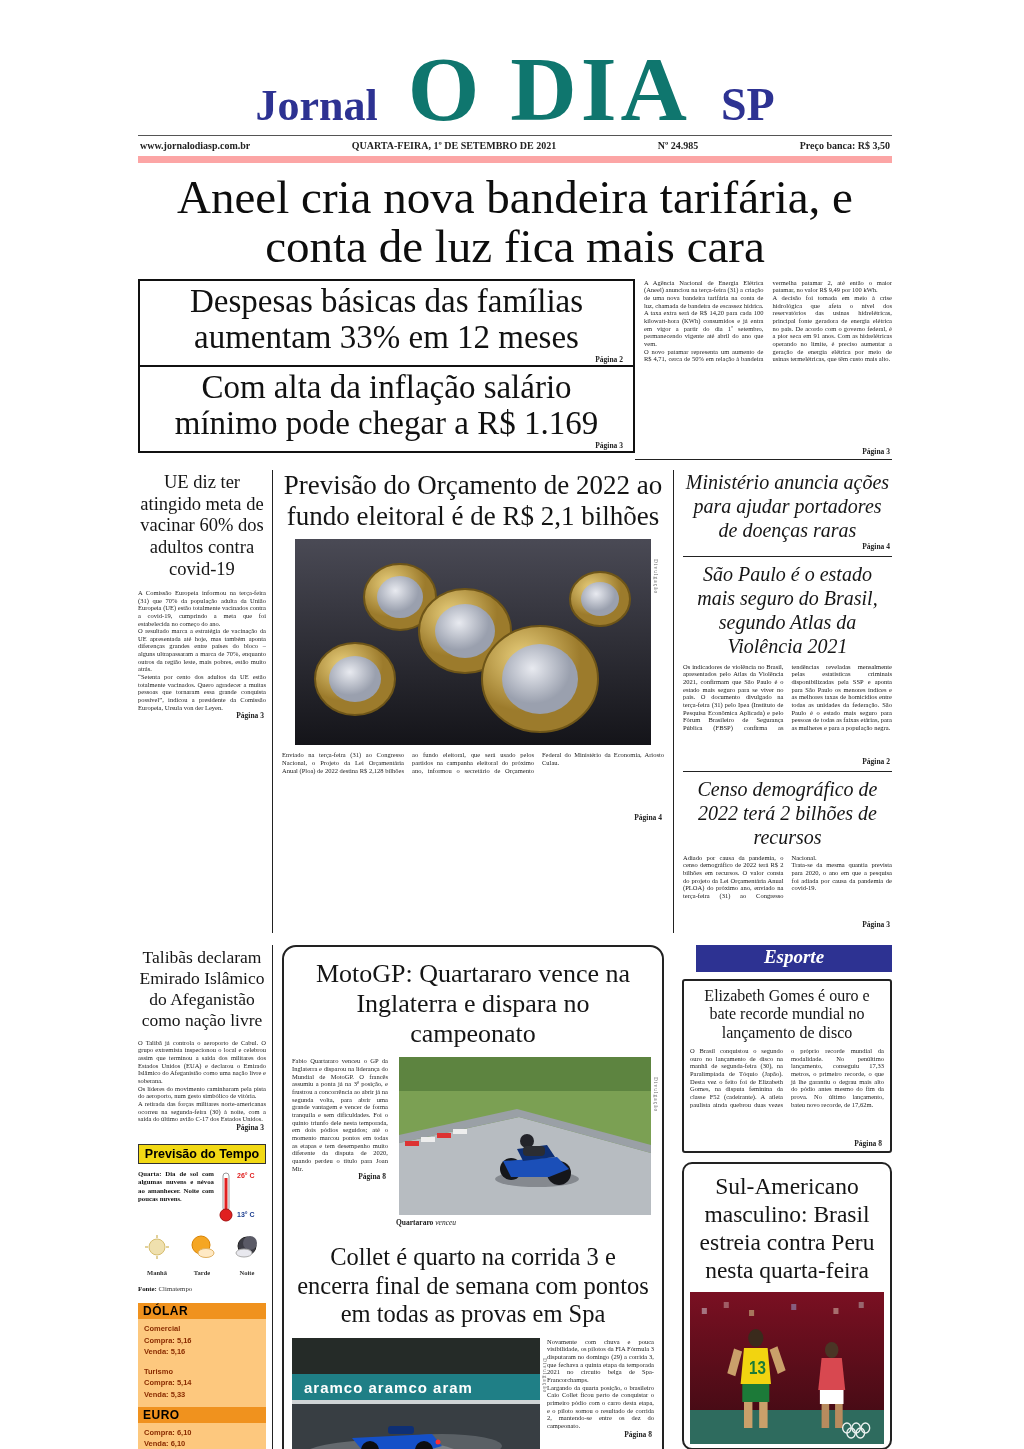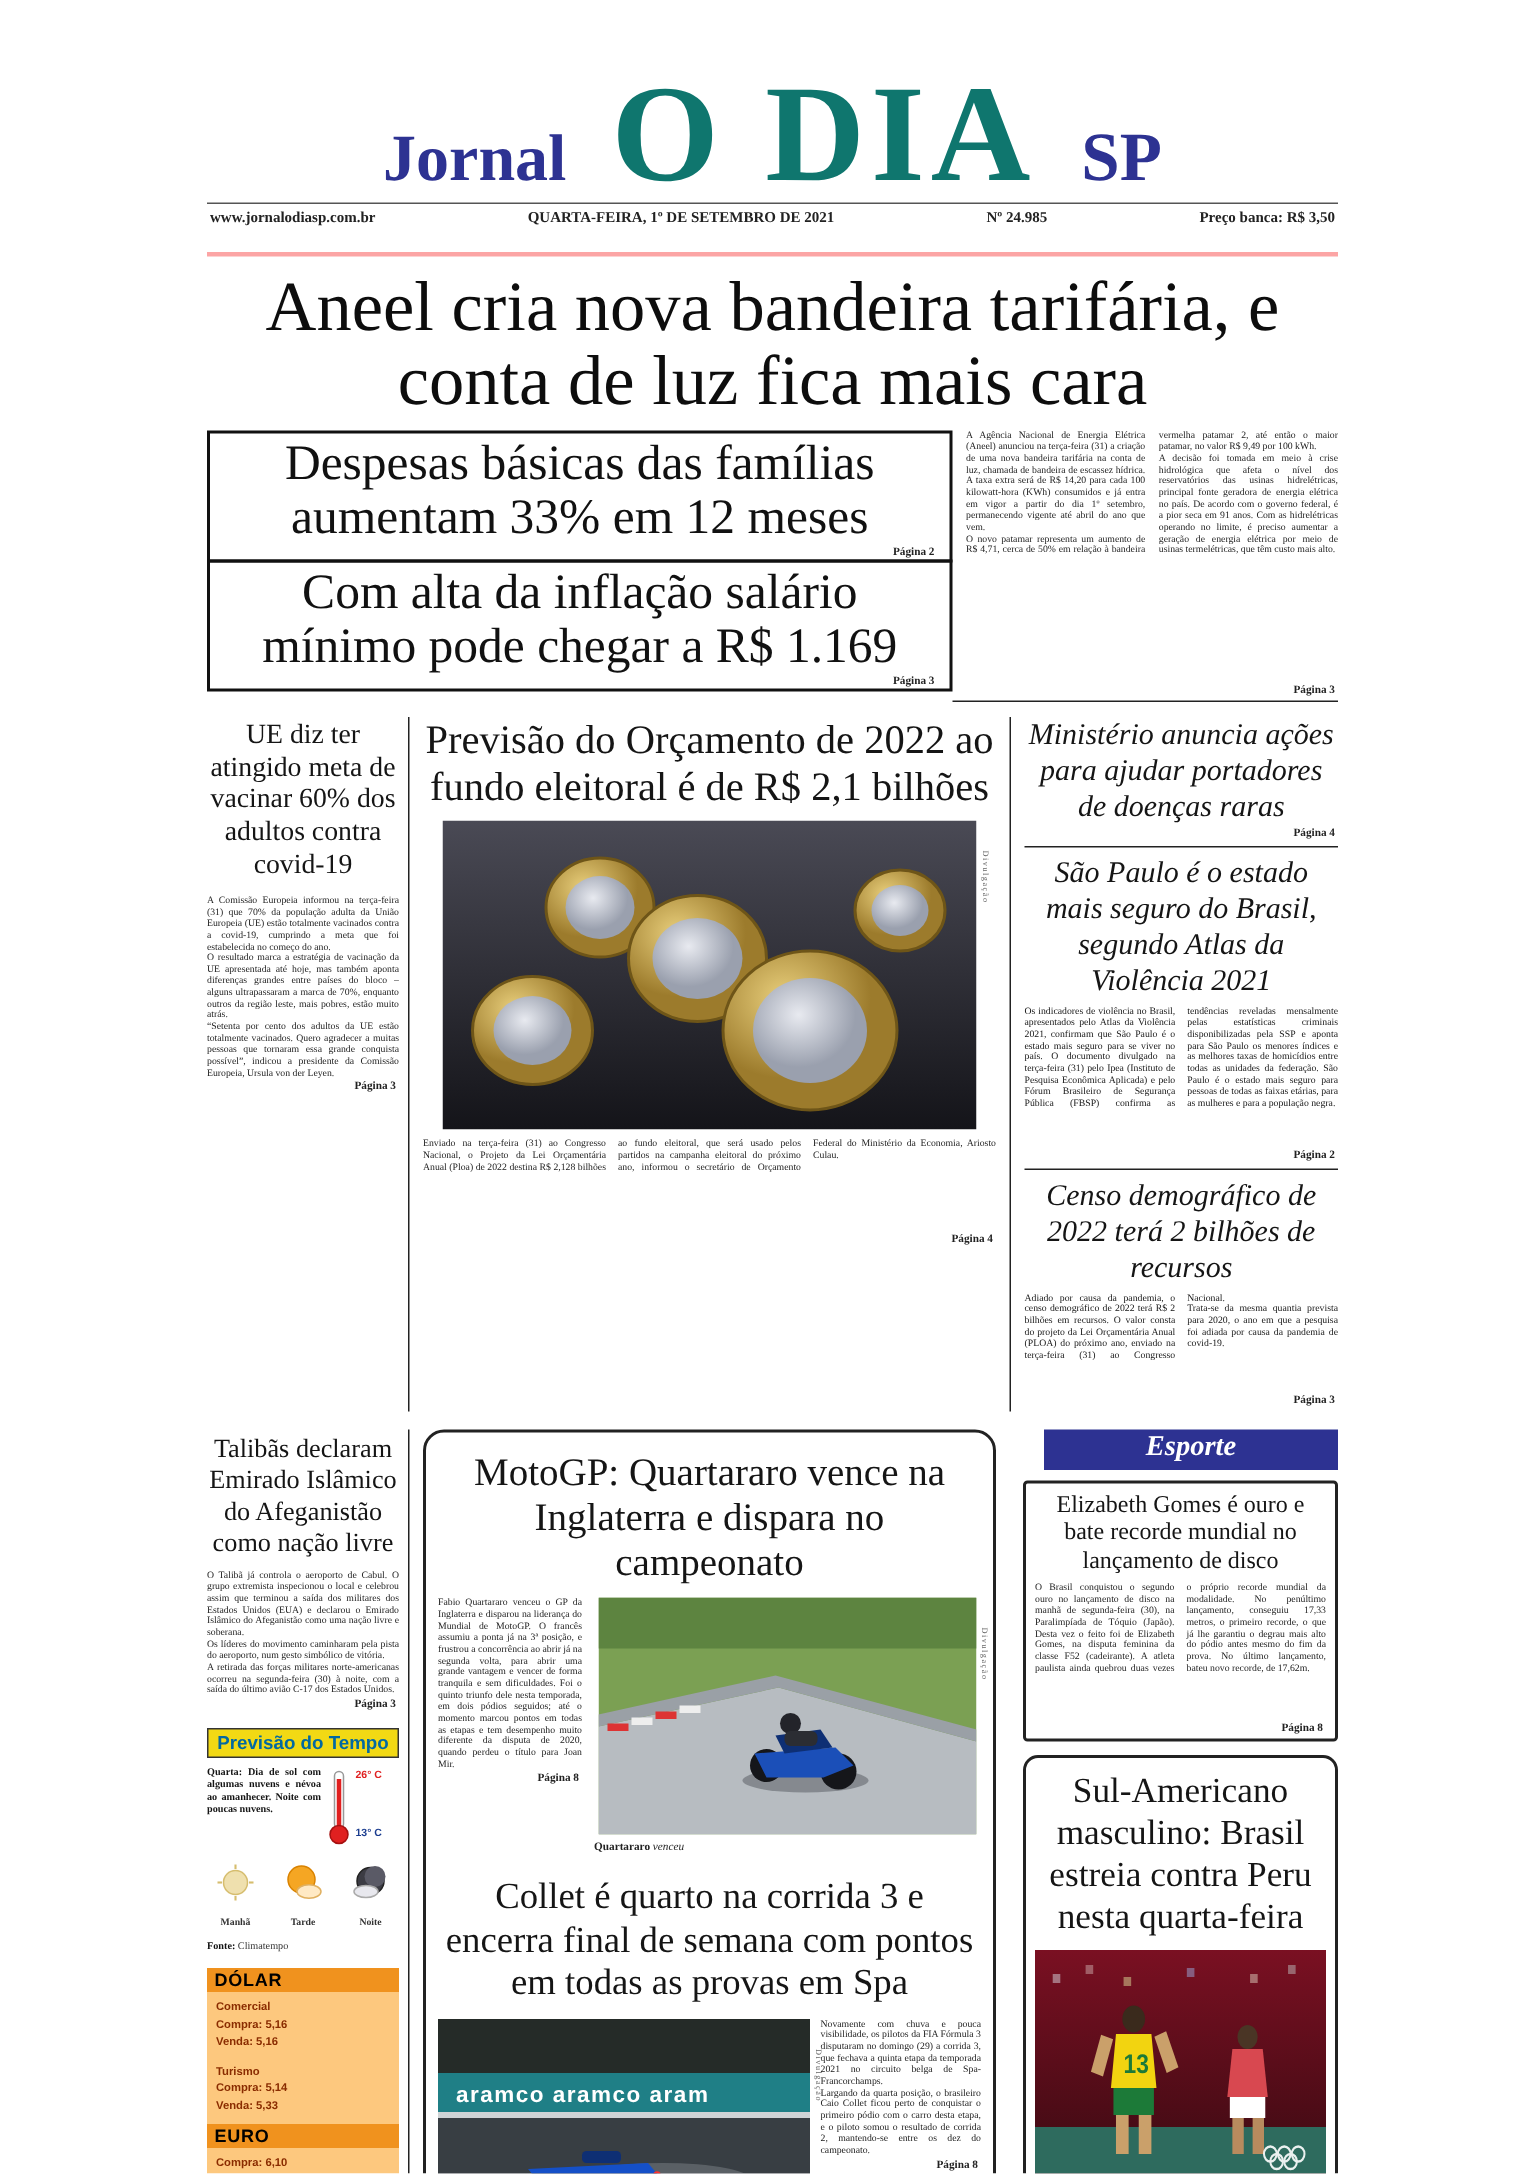--- a/index.html
+++ b/index.html
@@ -7,22 +7,22 @@
         font-family:"Liberation Serif",serif;color:#151515;}
   .paper{position:absolute;left:138px;top:48px;width:754px;}
 
   
   .masthead{display:flex;justify-content:center;align-items:baseline;gap:30px;}
   .mh-prefix{font-size:44px;font-weight:bold;color:#2d3292;}
   .mh-title{font-size:92px;font-weight:bold;color:#0f766e;letter-spacing:4px;line-height:.9;}
   .mh-region{font-size:46px;font-weight:bold;color:#2d3292;}
 
   .infobar{display:flex;justify-content:space-between;align-items:baseline;
-           border-top:1px solid #555;border-bottom:3px solid #fca5a5;
-           padding:4px 2px 17px;margin-top:4px;font-size:10px;font-weight:bold;color:#222;}
+           border-top:1px solid #555;border-bottom:7px solid #fca5a5;
+           padding:4px 2px 5px;margin-top:4px;font-size:10px;font-weight:bold;color:#222;}
 
   .main-headline{font-size:47px;line-height:1.04;text-align:center;margin:10px 0 8px;color:#0d0d0d;}
 
   
   .bt{white-space:pre-line;text-align:justify;font-size:6.5px;line-height:1.18;color:#222;}
   .page-ref{text-align:right;font-size:7.5px;font-weight:bold;color:#222;padding-right:2px;}
   .hrule{border-top:1.2px solid #222;margin:5px 0;}
 
   
   .row1{display:flex;margin-top:2px;}
@@ -43,21 +43,21 @@
   .photo-wrap{position:relative;margin:0 auto;}
   .vcredit{position:absolute;right:-8px;top:20px;writing-mode:vertical-rl;font-size:5.5px;color:#666;letter-spacing:1px;}
   .cols3{column-count:3;column-gap:8px;height:62px;margin-top:6px;}
   .it-title{font-style:italic;font-size:20px;line-height:1.2;text-align:center;font-weight:500;}
   .colC .block{margin-bottom:4px;}
   .colC .cols2b{column-count:2;column-gap:8px;font-size:6.5px;line-height:1.18;text-align:justify;white-space:pre-line;}
 
   
   .sprow{display:flex;margin-top:12px;}
   .tal-title{font-size:17.5px;line-height:1.2;text-align:center;margin:2px 0 8px;}
-  .tempo-box{background:#f2d914;border:1.5px solid #333;color:#0369a1;font-weight:bold;
+  .tempo-box{background:#f2d914;border:1.5px solid #333;color:#000000;font-weight:bold;
              font-size:12.5px;text-align:center;padding:2px 0;margin:12px 0 6px;font-family:"Liberation Sans",sans-serif;}
   .forecast-row{display:flex;gap:4px;align-items:flex-start;}
   .forecast{font-size:6.8px;font-weight:600;width:76px;text-align:justify;line-height:1.25;}
   .thermo-col{display:flex;gap:3px;}
   .temps{display:flex;flex-direction:column;justify-content:space-between;height:46px;padding:2px 0;}
   .temp-hi{font-size:7px;font-weight:bold;color:#e02020;font-family:"Liberation Sans",sans-serif;}
   .temp-lo{font-size:7px;font-weight:bold;color:#1a3c8f;font-family:"Liberation Sans",sans-serif;}
   .icons-row{display:flex;justify-content:space-between;margin-top:12px;padding:0 2px;}
   .wicon{width:34px;text-align:center;}
   .wicon-label{font-size:6.5px;font-weight:bold;margin-top:5px;color:#333;}

